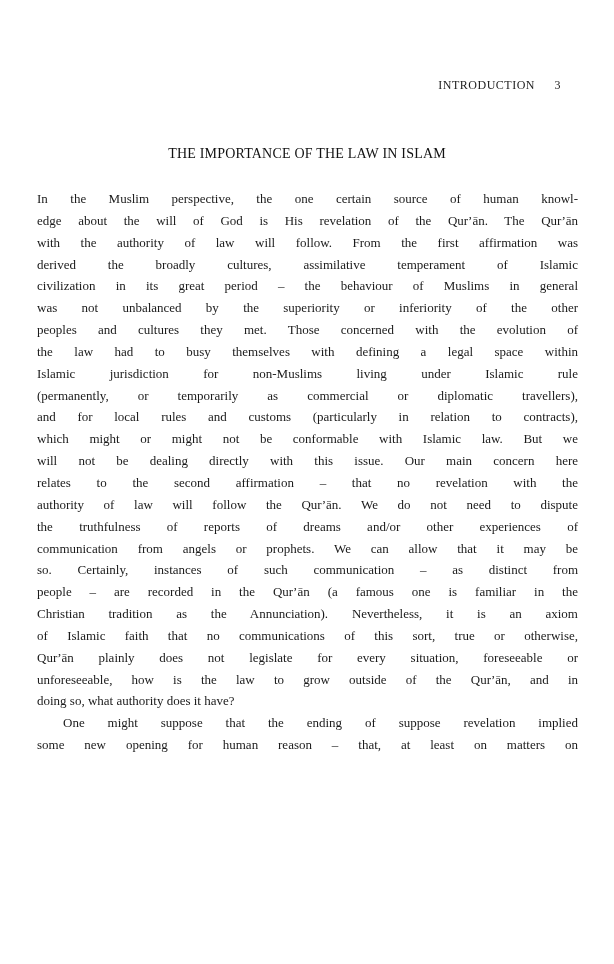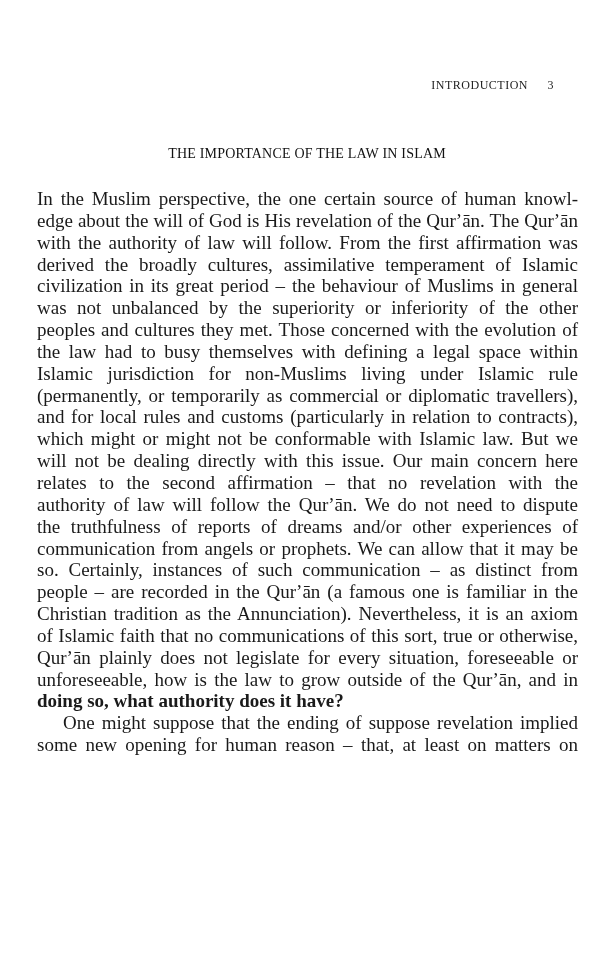--- a/index.html
+++ b/index.html
@@ -11,21 +11,21 @@
       width: 614px;
       height: 964px;
       position: relative;
       overflow: hidden;
       font-family: "Liberation Serif", "DejaVu Serif", serif;
       color: #1a1a1a;
     }
     .running-head {
       position: absolute;
       top: 78px;
-      right: 60px;
+      right: 53px;
       font-size: 12px;
       letter-spacing: 0.5px;
       color: #222;
     }
     .running-head .section {
       margin-right: 16px;
     }
     .chapter-title {
       position: absolute;
       top: 146px;
@@ -39,28 +39,27 @@
     .body-text {
       position: absolute;
       top: 188px;
       left: 37px;
       width: 541px;
     }
     .line {
       display: block;
       height: 21.85px;
       line-height: 21.85px;
-      font-size: 19px;
+      font-size: 13px;
       white-space: nowrap;
       text-align: justify;
       text-align-last: justify;
     }
     .line.last {
       text-align-last: left;
-      font-weight: bold;
     }
     .line.indent {
       padding-left: 26px;
     }
   </style>
 </head>
 <body>
 
 <div class="running-head">
   <span class="section">INTRODUCTION</span>

